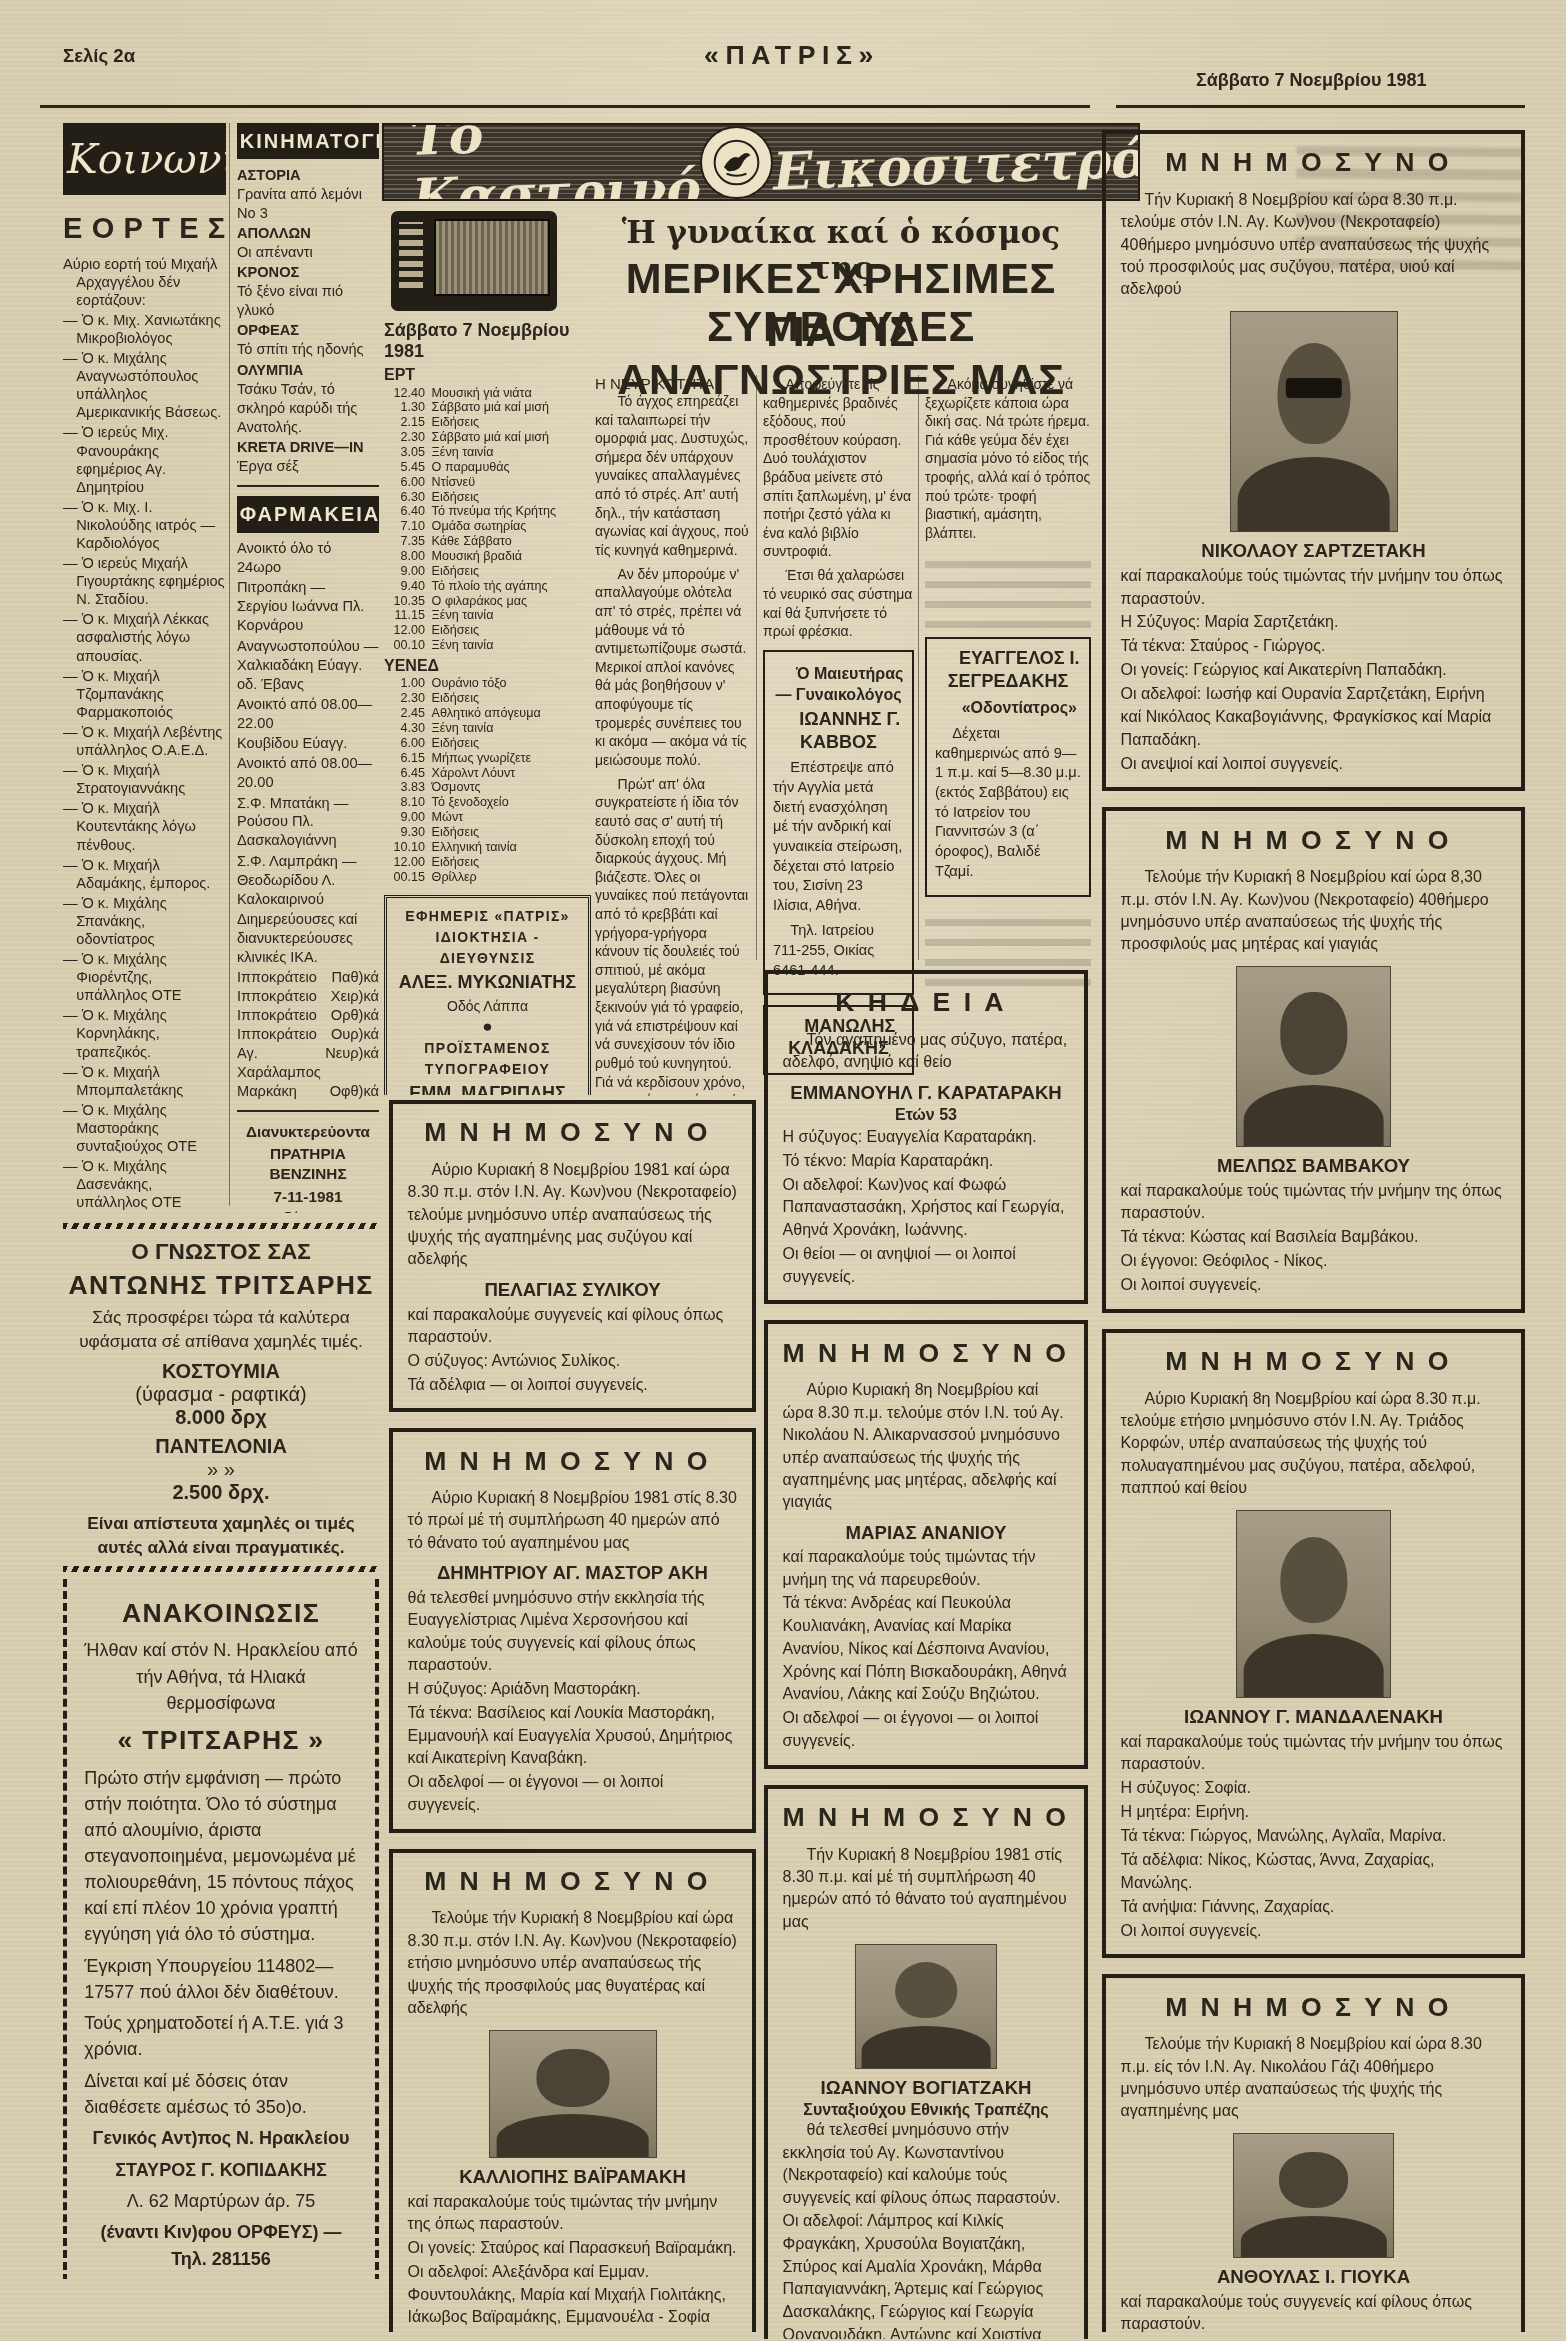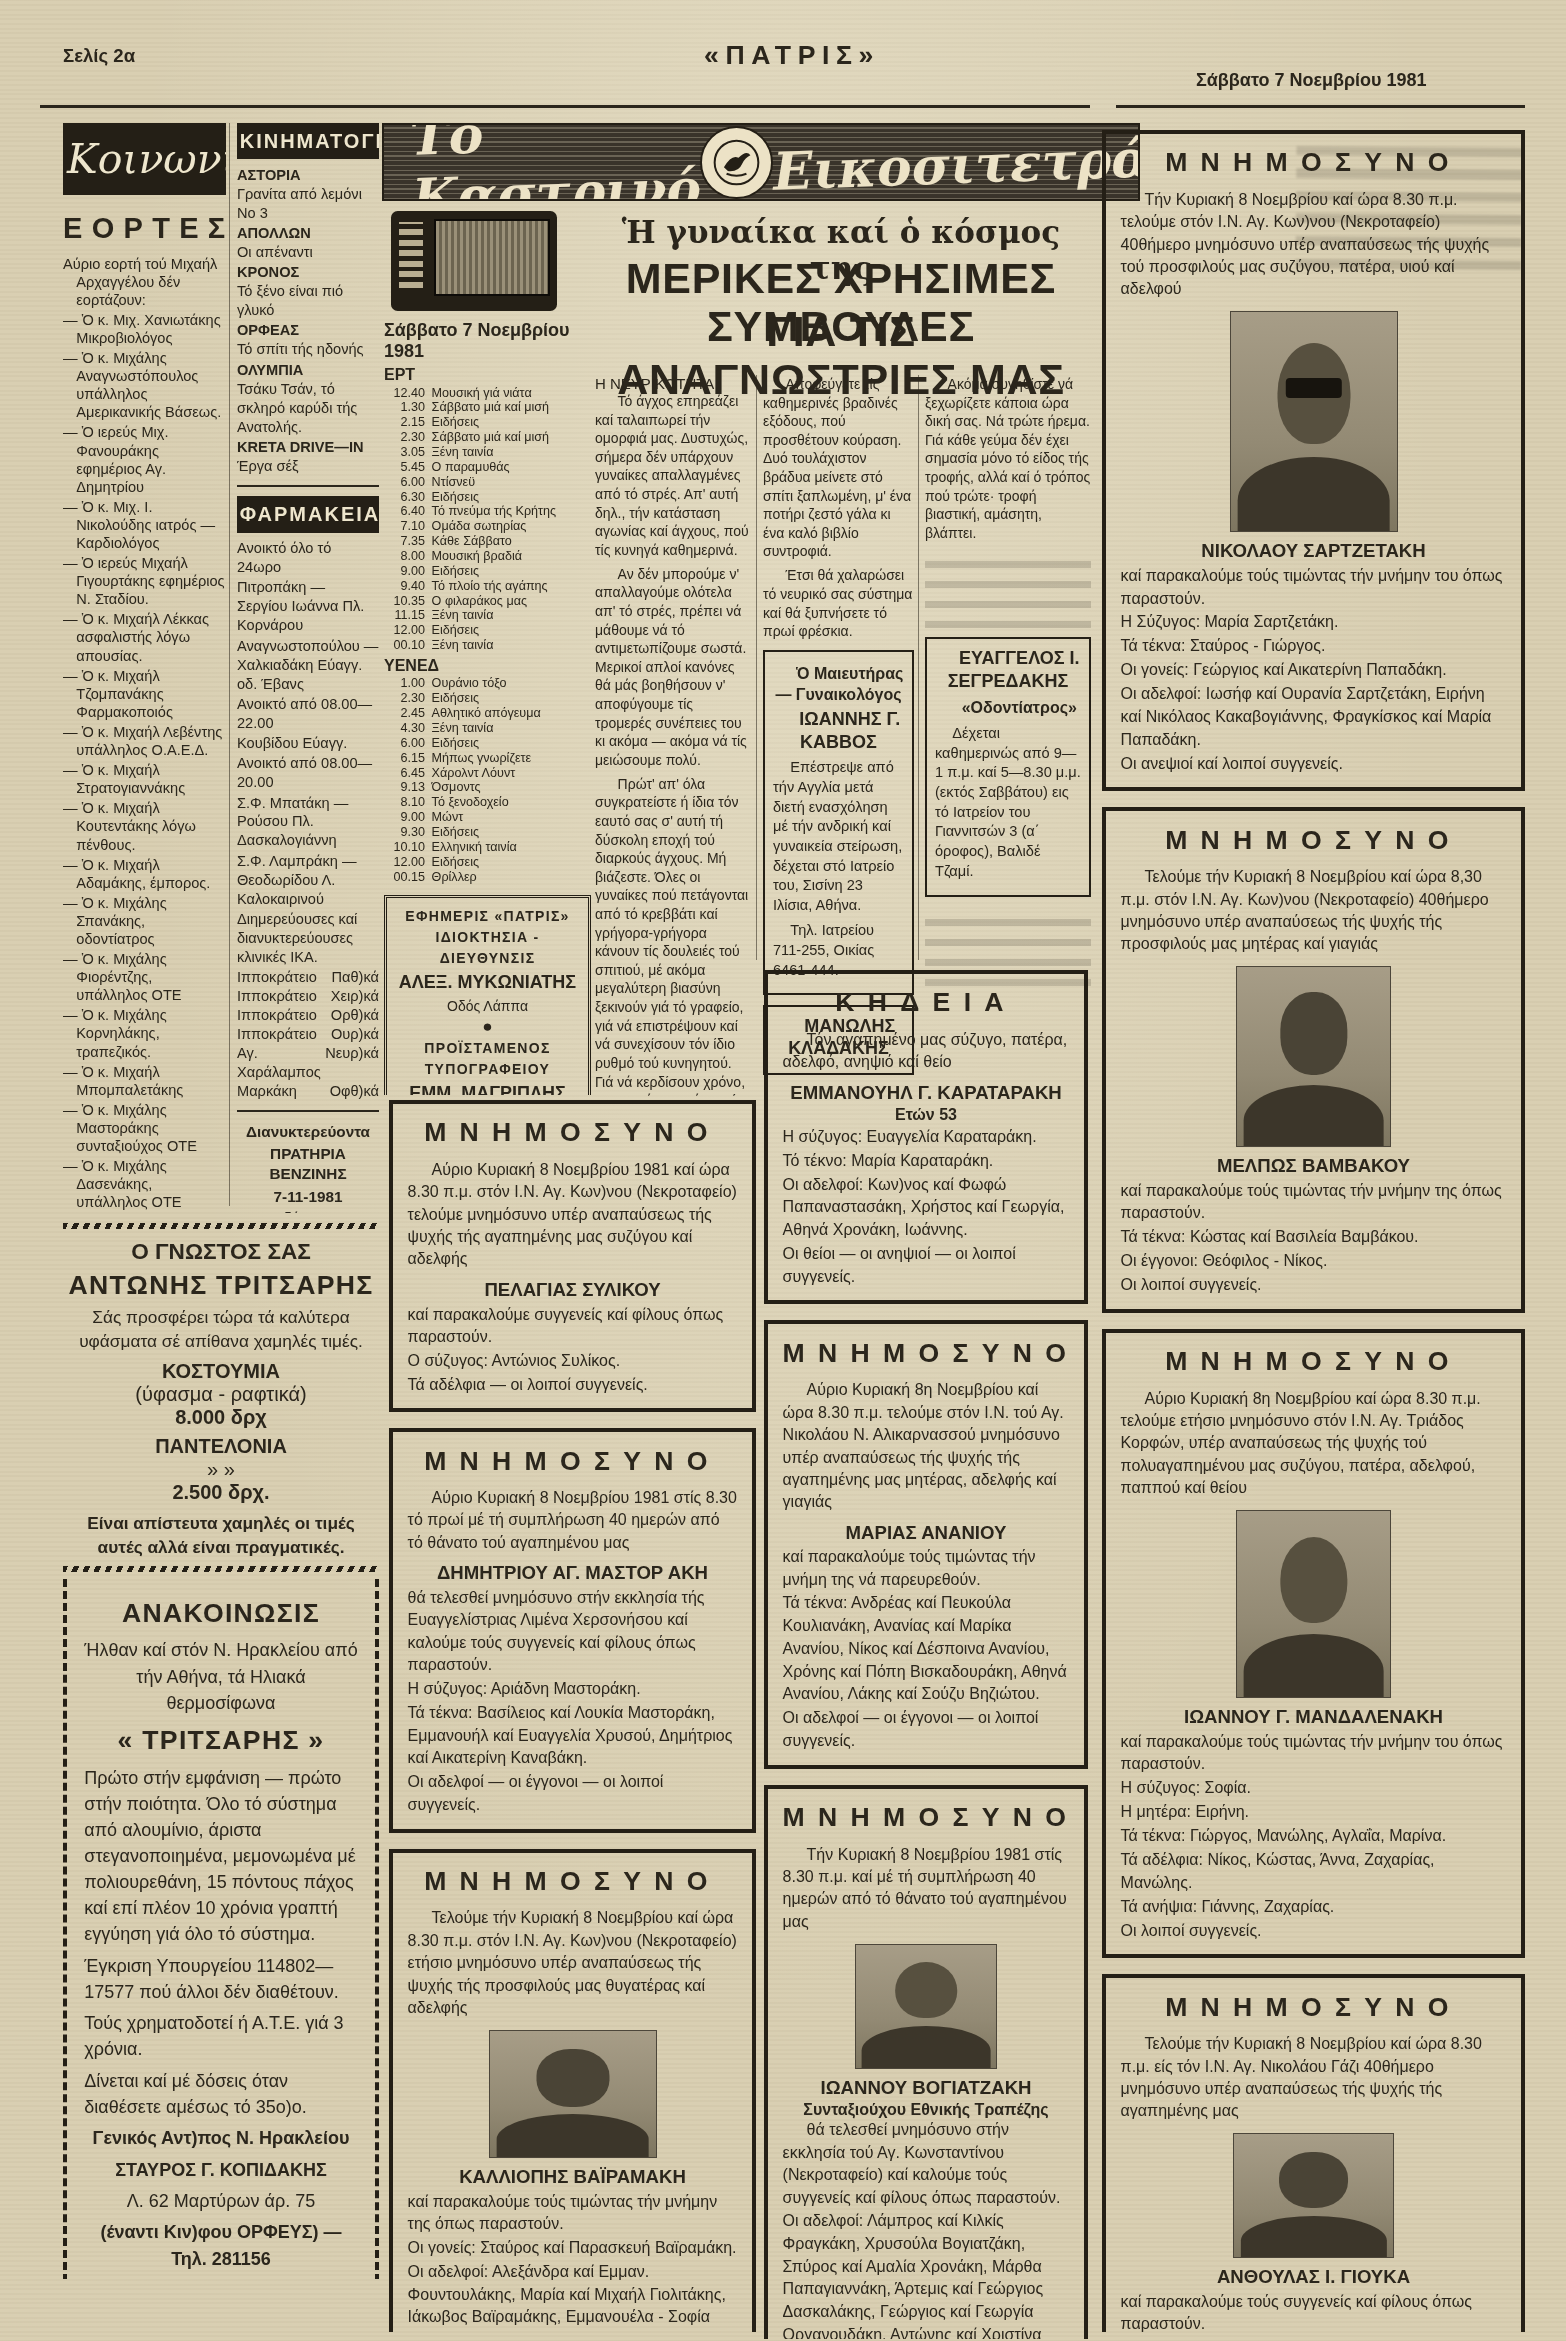--- a/index.html
+++ b/index.html
@@ -368,21 +368,21 @@
         </div>
         <div class="tvrow">
           <span class="tt">6.15</span>
           <span>Μήπως γνωρίζετε</span>
         </div>
         <div class="tvrow">
           <span class="tt">6.45</span>
           <span>Χάρολντ Λόυντ</span>
         </div>
         <div class="tvrow">
-          <span class="tt">9.13</span>
+          <span class="tt">3.83</span>
           <span>Όσμοντς</span>
         </div>
         <div class="tvrow">
           <span class="tt">8.10</span>
           <span>Τό ξενοδοχείο</span>
         </div>
         <div class="tvrow">
           <span class="tt">9.00</span>
           <span>Μώντ</span>
         </div>

